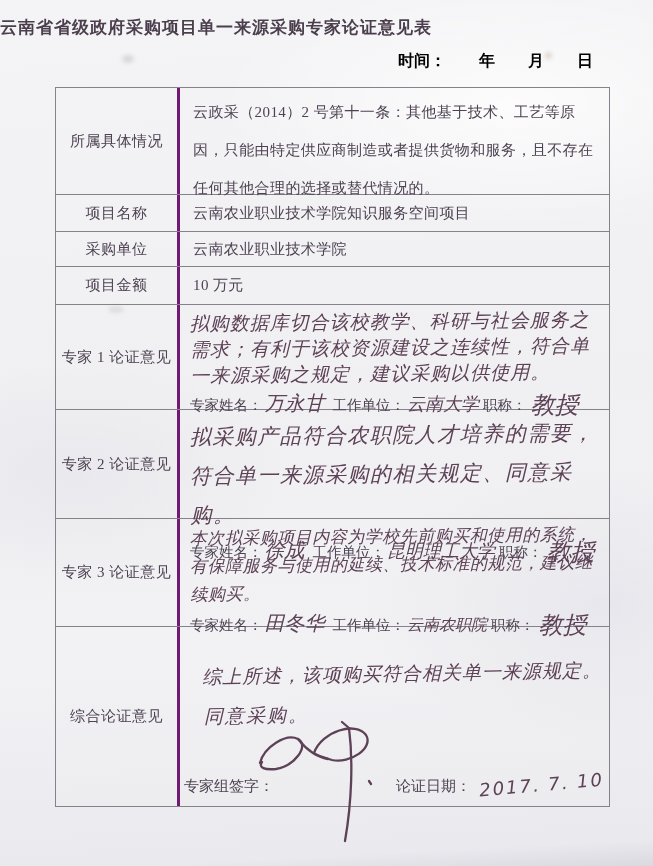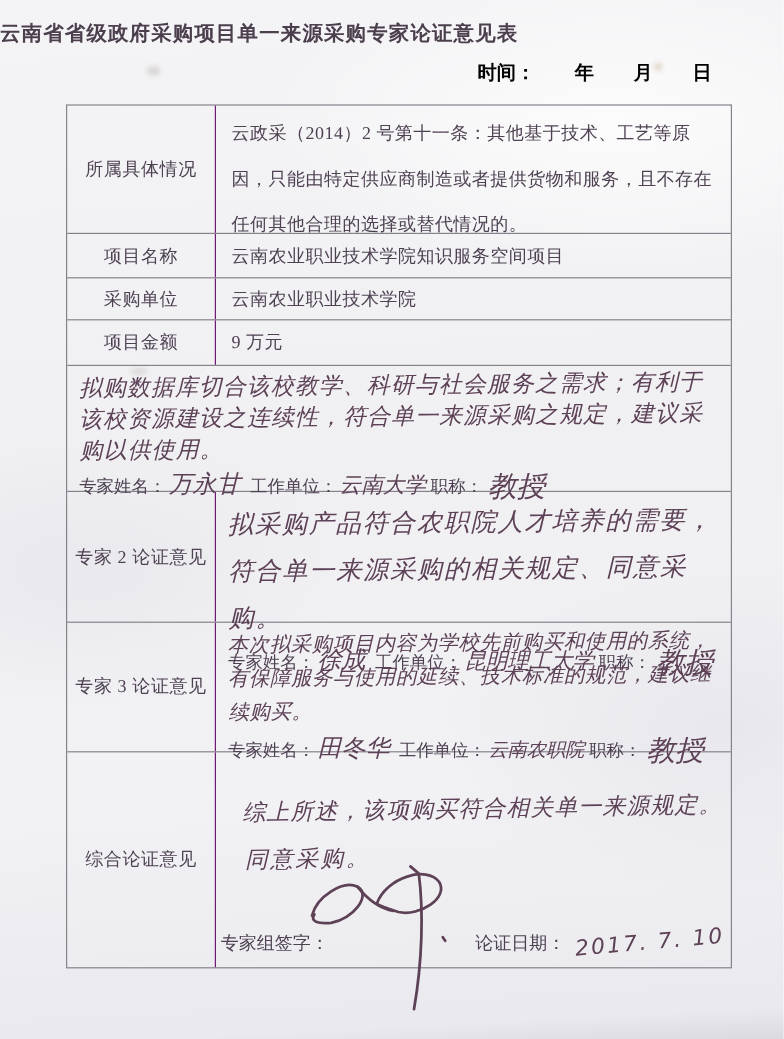--- a/index.html
+++ b/index.html
@@ -32,21 +32,21 @@
   .table{
     position:absolute;left:55px;top:87px;width:555px;
     border:1px solid #87818c;
     background:rgba(255,255,255,.06);
   }
   .row{display:flex;width:100%;}
   .row + .row{border-top:1px solid #87818c;}
   .h106{height:106px}.h35{height:35px}.h37{height:37px}.h38{height:38px}
   .h105{height:105px}.h109{height:109px}.h108{height:108px}.h180{height:180px}
   .cell-label{
-    width:124px;flex:0 0 124px;border-right:1px solid #701a75;
+    width:124px;flex:0 0 124px;border-right:3px solid #701a75;
     display:flex;align-items:center;justify-content:center;
     font-size:15px;color:#4e4252;letter-spacing:.5px;text-align:center;
   }
   .cell-content{flex:1;position:relative;font-size:15px;color:#4e4252;}
   .para{padding:5px 14px 0 13px;line-height:38px;letter-spacing:.4px;}
   .single{display:flex;align-items:center;padding-left:13px;letter-spacing:.4px;}
 
   .hand{
     font-family:"DejaVu Sans", sans-serif;
     color:#5d4156;font-style:italic;
@@ -106,24 +106,25 @@
     <div class="cell-content single">云南农业职业技术学院知识服务空间项目</div>
   </div>
 
   <div class="row h35">
     <div class="cell-label">采购单位</div>
     <div class="cell-content single">云南农业职业技术学院</div>
   </div>
 
   <div class="row h38">
     <div class="cell-label">项目金额</div>
-    <div class="cell-content single">9 万元</div>
+    <div class="cell-content single">10 万元</div>
   </div>
 
   <div class="row h105">
+    <div class="cell-label">专家 1 论证意见</div>
     <div class="cell-content expert">
       <div class="hand opinion op1">拟购数据库切合该校教学、科研与社会服务之需求；有利于该校资源建设之连续性，符合单一来源采购之规定，建议采购以供使用。</div>
       <div class="expert-line">
         <span class="plabel">专家姓名：</span>
         <span class="hand hname">万永甘</span>
         <span class="plabel">工作单位：</span>
         <span class="hand hunit">云南大学</span>
         <span class="plabel">职称：</span>
         <span class="hand htitle">教授</span>
       </div>

